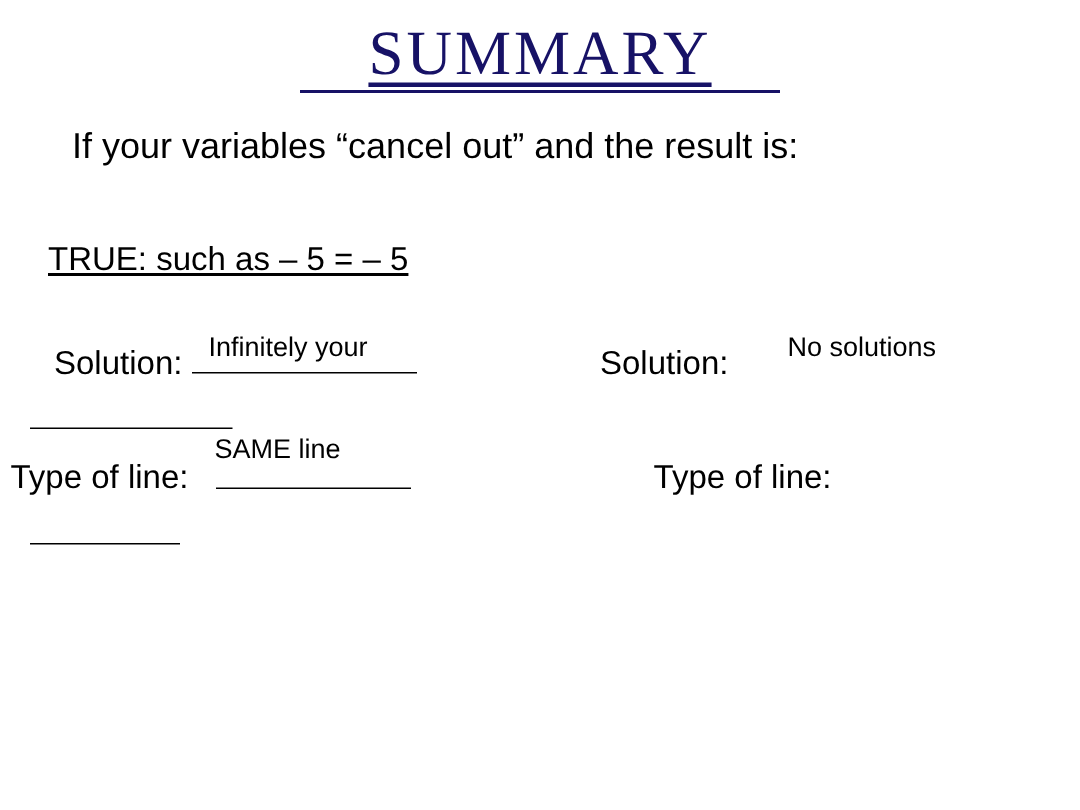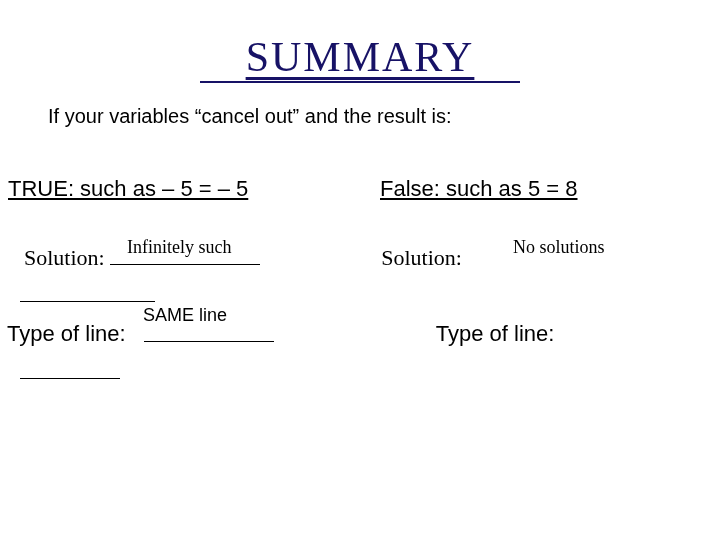--- a/index.html
+++ b/index.html
@@ -17,41 +17,41 @@
     width: 720px;
     height: 540px;
     box-sizing: border-box;
   }
   .title {
     font-family: Georgia, "Times New Roman", serif;
     font-size: 42px;
     letter-spacing: 2px;
     color: #171266;
     text-align: center;
-    padding-top: 33px;
+    padding-top: 12px;
     border-bottom: 2.5px solid #171266;
     text-decoration: underline;
     text-decoration-color: #171266;
     text-decoration-thickness: 2.5px;
     text-underline-offset: 6px;
     display: block;
     width: 320px;
     margin: 0 auto 0 auto;
   }
   .intro {
-    font-size: 20px;
+    font-size: 24px;
     margin: 22px 0 0 48px;
   }
   .cols {
     display: flex;
     margin-top: 48px;
   }
   .col-left {
     width: 370px;
-    padding-left: 8px;
+    padding-left: 32px;
     box-sizing: border-box;
   }
   .col-right {
     width: 330px;
     padding-left: 10px;
     box-sizing: border-box;
   }
   .case-head {
     font-size: 22px;
     text-decoration: underline;
@@ -94,29 +94,26 @@
 <div class="container">
 
   <div class="title">SUMMARY</div>
 
   <div class="intro">If your variables “cancel out” and the result is:</div>
 
   <div class="cols">
     <div class="col-left">
       <div class="case-head">TRUE:  such as – 5 = – 5</div>
     </div>
-    <div class="col-right">
-      <div class="case-head">False:  such as 5 = 8</div>
-    </div>
   </div>
 
-  <div class="line row-sol" style="margin-left:24px; position:relative;font-family:Liberation Serif, serif;">
+  <div class="line row-sol" style="margin-left:36px; position:relative;">
     <span>Solution:</span>
     <span class="blank w1"></span>
-    <span class="ans a1">Infinitely such</span>
+    <span class="ans a1">Infinitely your</span>
 
     <span style="display:inline-block; width:110px;"></span>
 
     <span>Solution:</span>
     <span class="ans a2">No solutions</span>
   </div>
   <div class="line" style="margin-left:20px;">
     <span class="blank w2"></span>
   </div>
 

